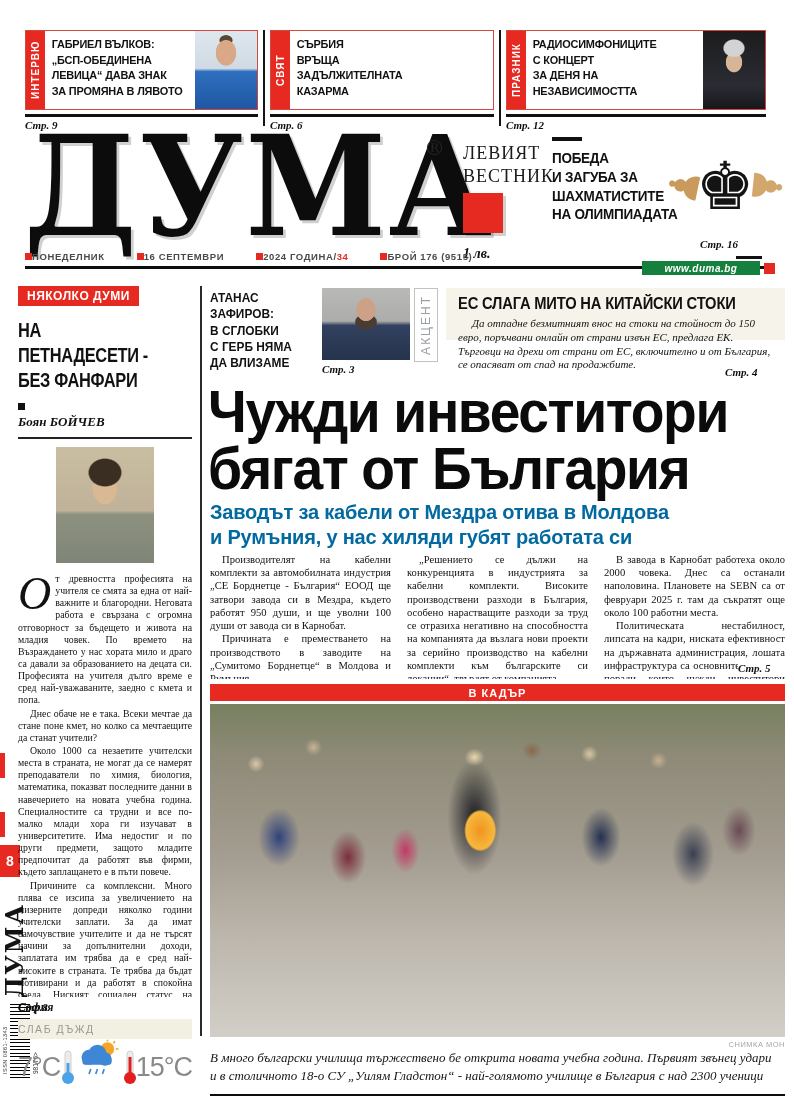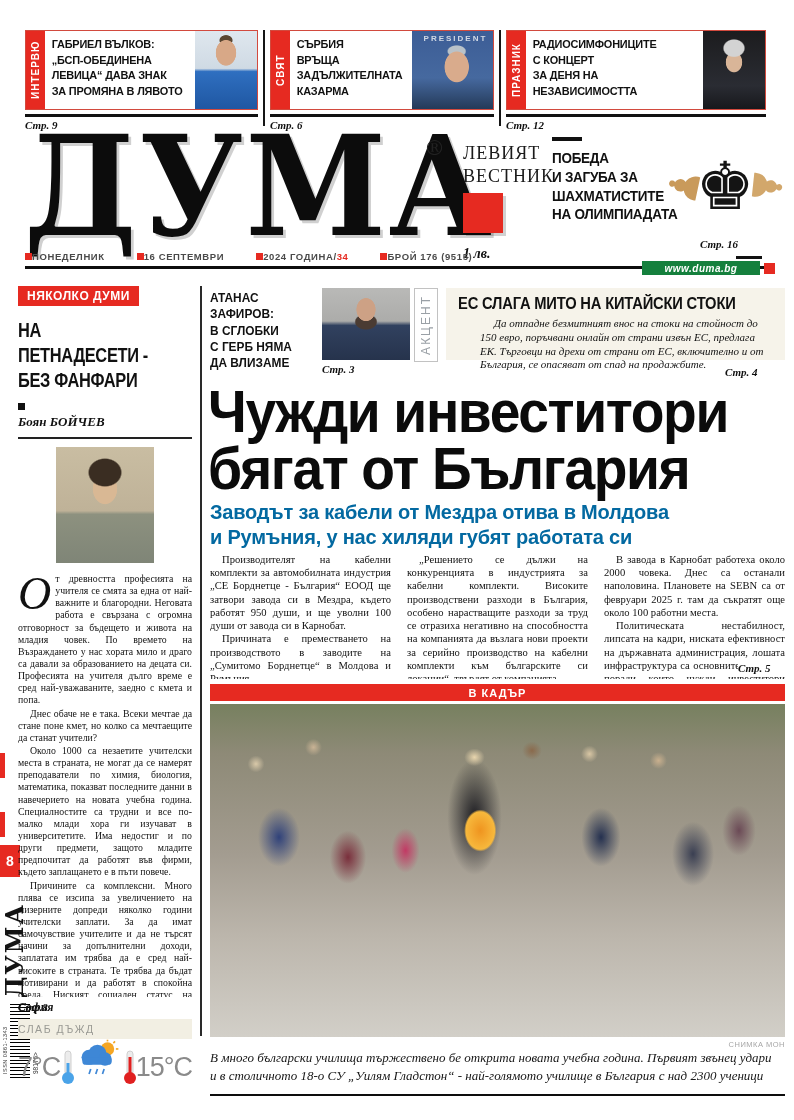--- a/index.html
+++ b/index.html
@@ -123,26 +123,26 @@
   .zaf-head{position:absolute;left:0;top:2px;width:112px;font-size:12.5px;font-weight:900;
             line-height:1.3;transform:scaleX(0.95);transform-origin:left top;}
   .zaf-photo{position:absolute;left:112px;top:0;width:88px;height:72px;background:
      radial-gradient(15px 18px at 50% 30%,#cda185 62%,transparent 66%),
      radial-gradient(17px 12px at 50% 47%,#4a3b33 60%,transparent 68%),
      linear-gradient(180deg,#b9b9b7 0%,#acacaa 46%,#31415f 52%,#26334c 100%);}
   .zaf-page{position:absolute;left:112px;top:75px;width:88px;}
   .accent-label{position:absolute;left:204px;top:0;width:22px;height:72px;border:1px solid #c2c2c2;
                 color:#9aa0a6;font-size:12px;letter-spacing:2px;display:flex;align-items:center;
                 justify-content:center;}
-  .eu-box{position:absolute;left:236px;top:0;width:339px;height:72px;background:#f6f3ea;
+  .eu-box{position:absolute;left:236px;top:0;width:339px;height:52px;background:#f6f3ea;
           padding:7px 12px;box-sizing:border-box;}
   .eu-head{font-size:16px;font-weight:900;letter-spacing:-0.2px;transform:scaleX(0.92);
            transform-origin:left top;}
   .eu-text{margin-top:4px;font-family:"Liberation Serif",serif;font-style:italic;font-size:11px;
-           line-height:1.25;text-indent:14px;margin-left:22px;}
+           line-height:1.25;text-indent:14px;}
   .eu-page{position:absolute;right:0;top:78px;width:60px;}
 
   .main-headline{left:208px;top:383px;width:580px;font-size:60px;font-weight:900;line-height:.95;
                  letter-spacing:-1.5px;color:#0b0b0b;transform:scaleX(0.92);transform-origin:left top;}
   .subhead{left:210px;top:500px;width:575px;font-size:20px;font-weight:700;line-height:1.25;
            letter-spacing:-0.2px;color:#0369a1;}
   .article-cols{left:210px;top:553px;width:575px;height:126px;display:flex;gap:16px;overflow:hidden;}
   .article-cols .col{flex:1;font-family:"Liberation Serif",serif;font-size:10.6px;line-height:1.25;
                      text-align:justify;}
   .article-cols p{margin:0;text-indent:12px;}
@@ -190,23 +190,20 @@
     <div class="pref">Стр. 9</div>
   </div>
   <div class="vdiv"></div>
   <div class="teaser-col tc2">
     <div class="teaser">
       <div class="tag vtext">СВЯТ</div>
       <div class="t-head pre">СЪРБИЯ
 ВРЪЩА
 ЗАДЪЛЖИТЕЛНАТА
 КАЗАРМА</div>
-      <div class="t-photo photo-vucic">
-        <div class="photo-text">PRESIDENT</div>
-      </div>
     </div>
     <div class="bline"></div>
     <div class="pref">Стр. 6</div>
   </div>
   <div class="vdiv"></div>
   <div class="teaser-col tc3">
     <div class="teaser">
       <div class="tag vtext">ПРАЗНИК</div>
       <div class="t-head pre">РАДИОСИМФОНИЦИТЕ
 С КОНЦЕРТ

